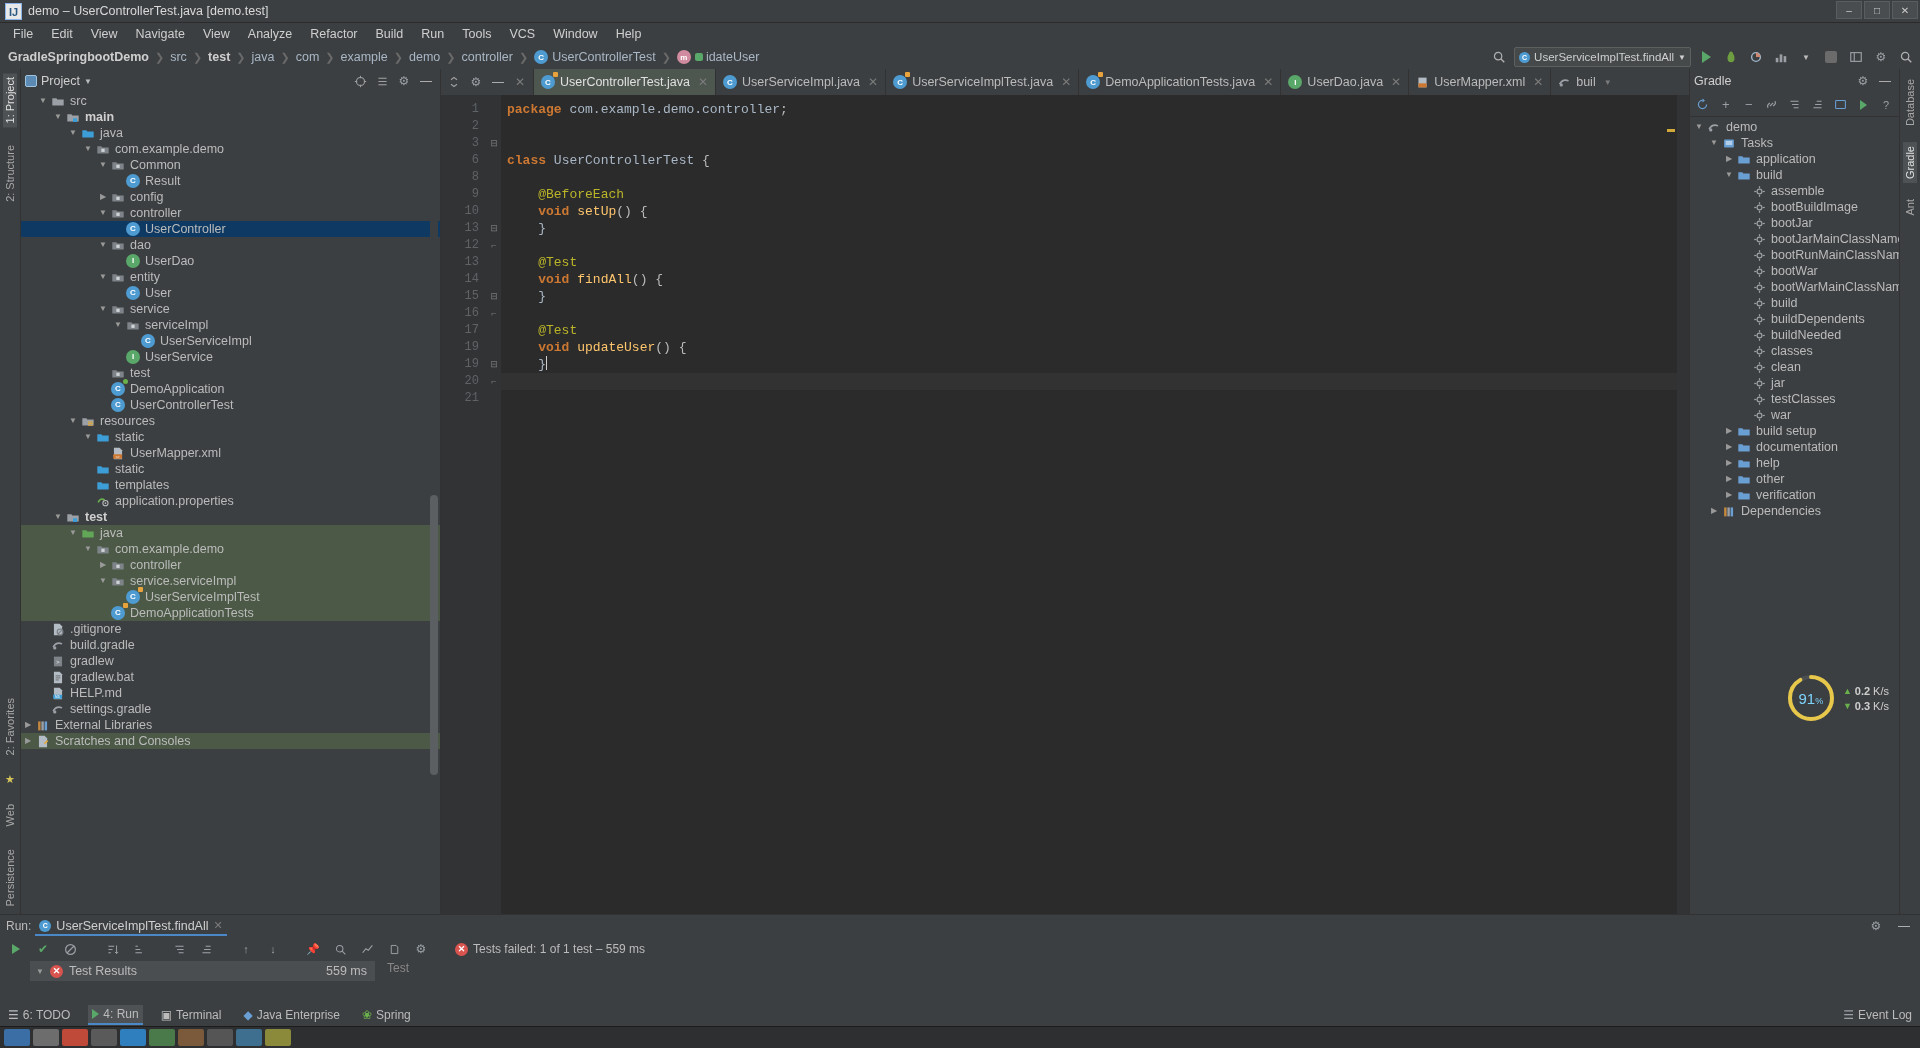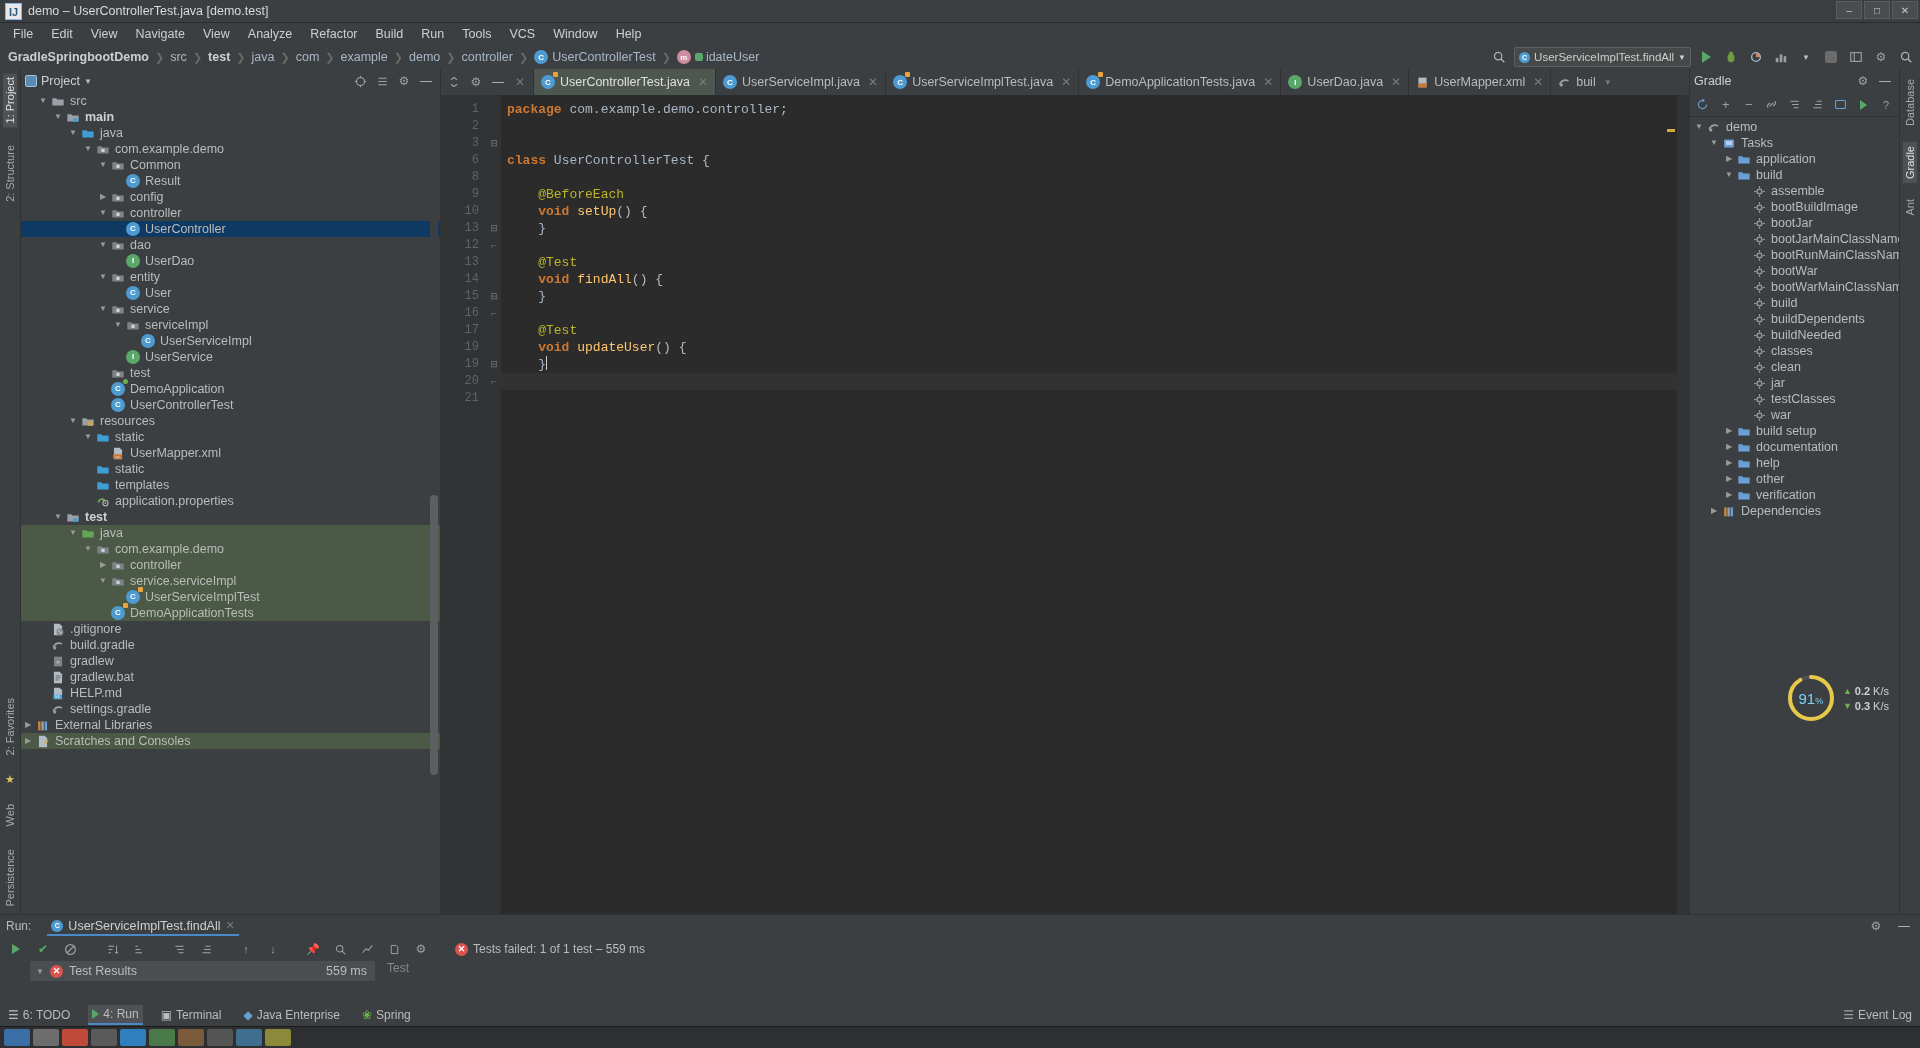--- a/index.html
+++ b/index.html
@@ -132,21 +132,21 @@
   .gauge { width: 52px; height: 52px; border-radius: 50%; background: #3c3f41;
            display: flex; align-items: center; justify-content: center; position: relative; }
   .gauge .inner { font-size: 15px; color: #7dd3fc; font-weight: 500; }
   .gauge .pct { font-size: 9px; }
   .netstats { display: flex; flex-direction: column; gap: 3px; font-size: 11px; color: #cfcfcf; }
   .netstat { display: flex; align-items: center; gap: 3px; }
 
   
   .runwin { height: 90px; background: #3c3f41; border-top: 1px solid #323232;
             display: flex; flex-direction: column; }
-  .runwin-head { height: 22px; display: flex; align-items: center; padding: 0 6px; gap: 16px;
+  .runwin-head { height: 22px; display: flex; align-items: center; padding: 0 6px; gap: 4px;
                  position: relative; }
   .runwin-head .rtab { display: flex; align-items: center; gap: 5px; font-size: 12.5px; color: #cfcfcf;
                        border-bottom: 2px solid #4a88c7; padding: 2px 4px 1px 4px; }
   .runwin-head .rright { margin-left: auto; display: flex; align-items: center; gap: 8px; }
   .runwin-body { flex: 1; display: flex; }
   .run-toolbar { width: 30px; display: flex; flex-direction: column; align-items: center;
                  padding-top: 2px; gap: 5px; }
   .run-h-toolbar { height: 24px; display: flex; align-items: center; gap: 7px; padding-left: 6px; }
   .tests-header { height: 20px; display: flex; align-items: center; gap: 6px; padding-left: 6px;
                   background: #4b4e50; width: 345px; font-size: 12.5px; }

